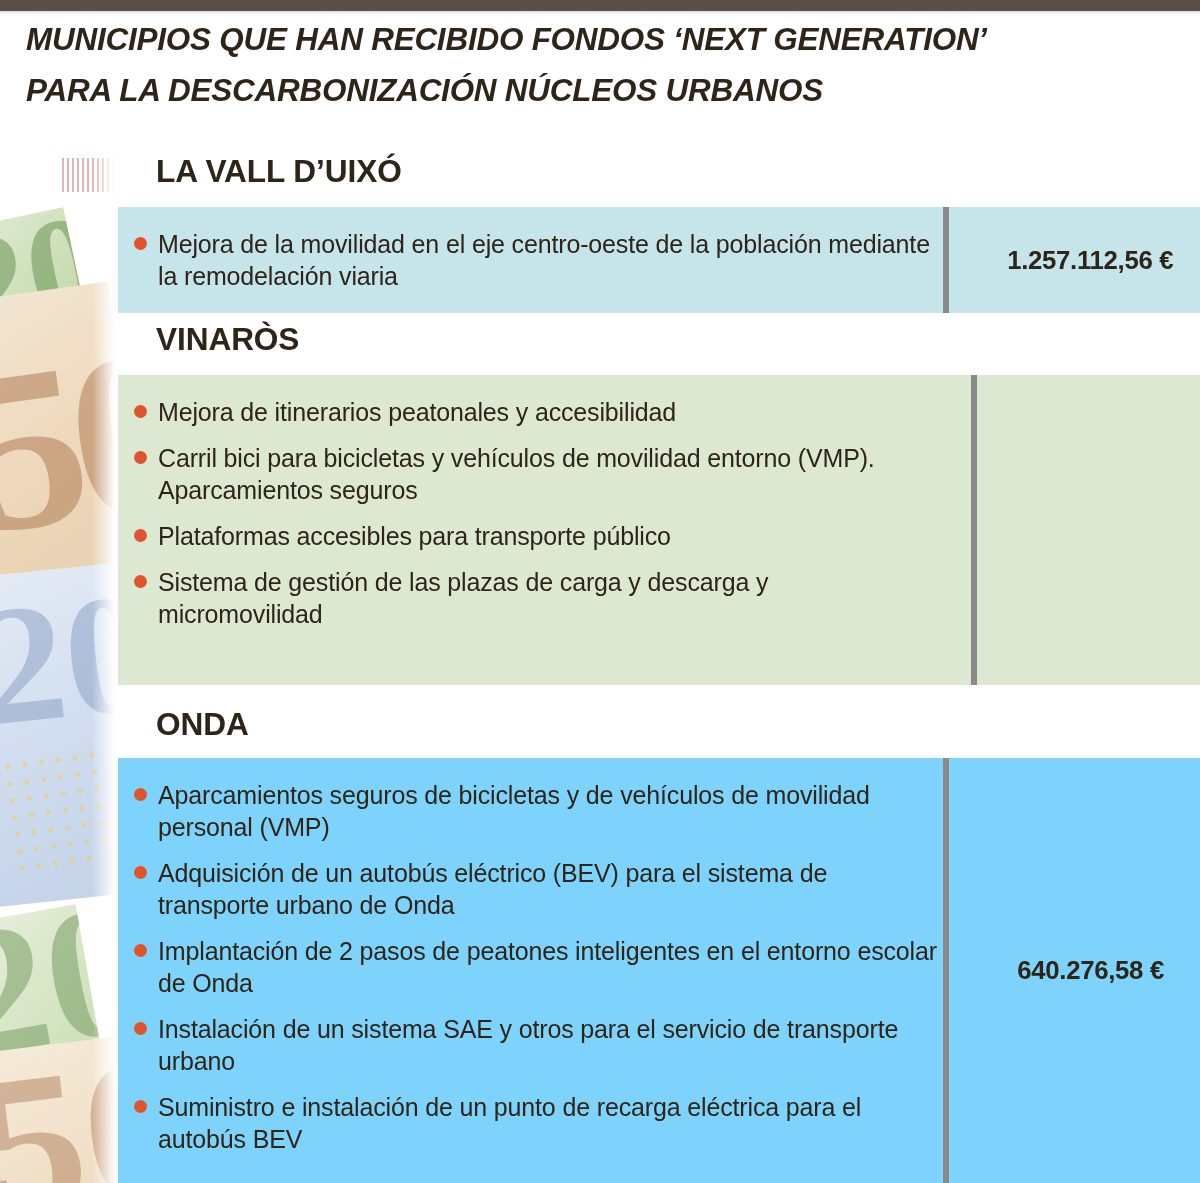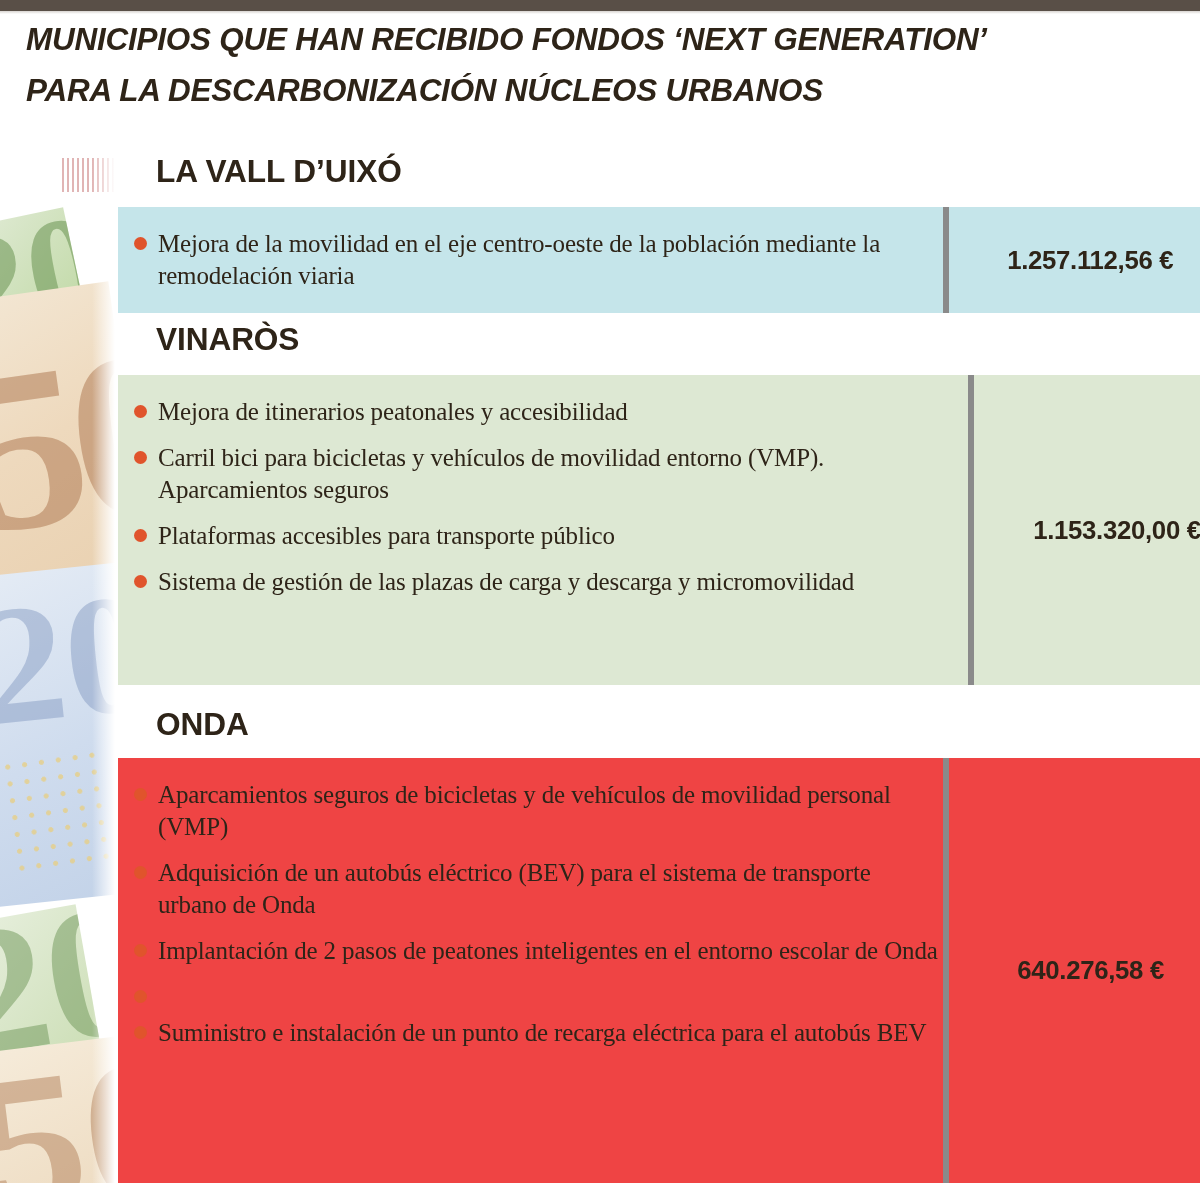--- a/index.html
+++ b/index.html
@@ -190,21 +190,21 @@
 
   .band {
     position: absolute;
     left: 118px;
     width: 1082px;
     display: flex;
     align-items: stretch;
   }
   .band.blue  { background: #c5e5ea; }
   .band.green { background: #dde8d3; gap: 28px; }
-  .band.pink  { background: #ef4444; }
+  .band.pink  { background: #7dd3fc; }
 
   .band-items {
     width: 825px;
     padding: 14px 0 14px 0;
     box-sizing: border-box;
   }
   .divider {
     width: 6px;
     background: #8a8a8a;
     flex: 0 0 6px;
@@ -222,21 +222,20 @@
     color: #2e2418;
     letter-spacing: -0.3px;
     white-space: nowrap;
     transform: scaleX(1.01);
   }
 
   .item {
     display: flex;
     align-items: flex-start;
     padding: 7px 0 7px 16px;
-    font-family: Liberation Serif, serif;
   }
   .bullet {
     flex: 0 0 auto;
     width: 13px;
     height: 13px;
     border-radius: 50%;
     background: #e0542c;
     margin-top: 9px;
     margin-right: 11px;
   }
@@ -312,23 +311,20 @@
       <div class="item">
         <span class="bullet"></span>
         <span class="item-text">Plataformas accesibles para transporte público</span>
       </div>
       <div class="item">
         <span class="bullet"></span>
         <span class="item-text">Sistema de gestión de las plazas de carga y descarga y micromovilidad</span>
       </div>
     </div>
     <div class="divider"></div>
-    <div class="band-amount">
-      <span class="amount-text">1.153.320,00 €</span>
-    </div>
   </div>
 </div>
 
 <div class="section">
   <div class="town-name" style="top:707px;">ONDA</div>
   <div class="band pink" style="top:758px; min-height:425px;">
     <div class="band-items">
       <div class="item">
         <span class="bullet"></span>
         <span class="item-text">Aparcamientos seguros de bicicletas y de vehículos de movilidad personal (VMP)</span>
@@ -336,20 +332,21 @@
       <div class="item">
         <span class="bullet"></span>
         <span class="item-text">Adquisición de un autobús eléctrico (BEV) para el sistema de transporte urbano de Onda</span>
       </div>
       <div class="item">
         <span class="bullet"></span>
         <span class="item-text">Implantación de 2 pasos de peatones inteligentes en el entorno escolar de Onda</span>
       </div>
       <div class="item">
         <span class="bullet"></span>
+        <span class="item-text">Instalación de un sistema SAE y otros para el servicio de transporte urbano</span>
       </div>
       <div class="item">
         <span class="bullet"></span>
         <span class="item-text">Suministro e instalación de un punto de recarga eléctrica para el autobús BEV</span>
       </div>
     </div>
     <div class="divider"></div>
     <div class="band-amount">
       <span class="amount-text">640.276,58 €</span>
     </div>

